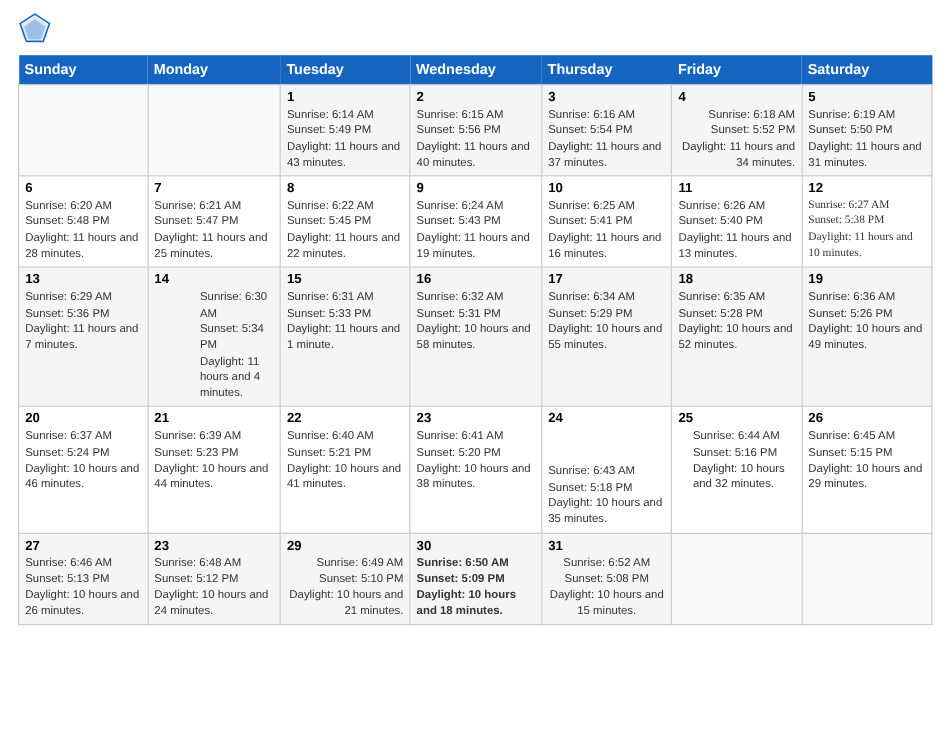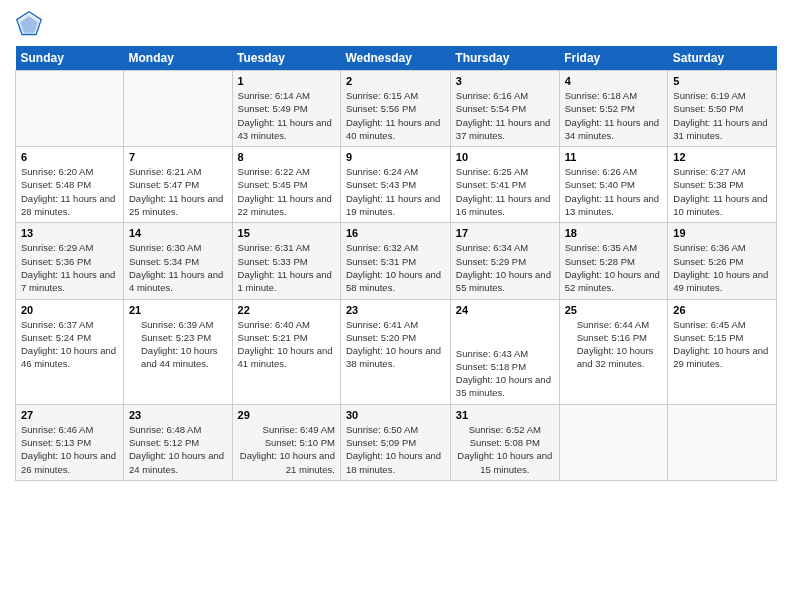--- a/index.html
+++ b/index.html
@@ -140,21 +140,21 @@
 Daylight: 11 hours and 40 minutes.</div>
           </td>
           <td>
             <span class="day-num">3</span>
             <div class="day-info" style="white-space: pre-line;">Sunrise: 6:16 AM
 Sunset: 5:54 PM
 Daylight: 11 hours and 37 minutes.</div>
           </td>
           <td>
             <span class="day-num">4</span>
-            <div class="day-info" style="white-space: pre-line;">Sunrise: 6:18 AM
+            <div class="day-info" style="white-space: pre-line; text-align: right;">Sunrise: 6:18 AM
 Sunset: 5:52 PM
 Daylight: 11 hours and 34 minutes.</div>
           </td>
           <td>
             <span class="day-num">5</span>
             <div class="day-info" style="white-space: pre-line;">Sunrise: 6:19 AM
 Sunset: 5:50 PM
 Daylight: 11 hours and 31 minutes.</div>
           </td>
         </tr>
@@ -190,35 +190,35 @@
 Daylight: 11 hours and 16 minutes.</div>
           </td>
           <td>
             <span class="day-num">11</span>
             <div class="day-info" style="white-space: pre-line;">Sunrise: 6:26 AM
 Sunset: 5:40 PM
 Daylight: 11 hours and 13 minutes.</div>
           </td>
           <td>
             <span class="day-num">12</span>
-            <div class="day-info" style="white-space: pre-line;">Sunrise: 6:27 AM
+            <div class="day-info" style="white-space: pre-line; font-family: Liberation Serif, serif;">Sunrise: 6:27 AM
 Sunset: 5:38 PM
 Daylight: 11 hours and 10 minutes.</div>
           </td>
         </tr>
         <tr>
           <td>
             <span class="day-num">13</span>
             <div class="day-info" style="white-space: pre-line;">Sunrise: 6:29 AM
 Sunset: 5:36 PM
 Daylight: 11 hours and 7 minutes.</div>
           </td>
           <td>
             <span class="day-num">14</span>
-            <div class="day-info" style="white-space: pre-line;">Sunrise: 6:30 AM
+            <div class="day-info" style="white-space: pre-line; margin-left: 38px;">Sunrise: 6:30 AM
 Sunset: 5:34 PM
 Daylight: 11 hours and 4 minutes.</div>
           </td>
           <td>
             <span class="day-num">15</span>
             <div class="day-info" style="white-space: pre-line;">Sunrise: 6:31 AM
 Sunset: 5:33 PM
 Daylight: 11 hours and 1 minute.</div>
           </td>
           <td>
@@ -248,21 +248,21 @@
         </tr>
         <tr>
           <td>
             <span class="day-num">20</span>
             <div class="day-info" style="white-space: pre-line;">Sunrise: 6:37 AM
 Sunset: 5:24 PM
 Daylight: 10 hours and 46 minutes.</div>
           </td>
           <td>
             <span class="day-num">21</span>
-            <div class="day-info" style="white-space: pre-line; margin-left: 12px;">Sunrise: 6:39 AM
+            <div class="day-info" style="white-space: pre-line;">Sunrise: 6:39 AM
 Sunset: 5:23 PM
 Daylight: 10 hours and 44 minutes.</div>
           </td>
           <td>
             <span class="day-num">22</span>
             <div class="day-info" style="white-space: pre-line;">Sunrise: 6:40 AM
 Sunset: 5:21 PM
 Daylight: 10 hours and 41 minutes.</div>
           </td>
           <td>
@@ -304,21 +304,21 @@
 Daylight: 10 hours and 24 minutes.</div>
           </td>
           <td>
             <span class="day-num">29</span>
             <div class="day-info" style="white-space: pre-line; text-align: right;">Sunrise: 6:49 AM
 Sunset: 5:10 PM
 Daylight: 10 hours and 21 minutes.</div>
           </td>
           <td>
             <span class="day-num">30</span>
-            <div class="day-info" style="white-space: pre-line;">Sunrise: 6:50 AM
+            <div class="day-info" style="white-space: pre-line; font-weight: bold;">Sunrise: 6:50 AM
 Sunset: 5:09 PM
 Daylight: 10 hours and 18 minutes.</div>
           </td>
           <td>
             <span class="day-num">31</span>
             <div class="day-info" style="white-space: pre-line; text-align: center;">Sunrise: 6:52 AM
 Sunset: 5:08 PM
 Daylight: 10 hours and 15 minutes.</div>
           </td>
           <td class="empty"></td>

